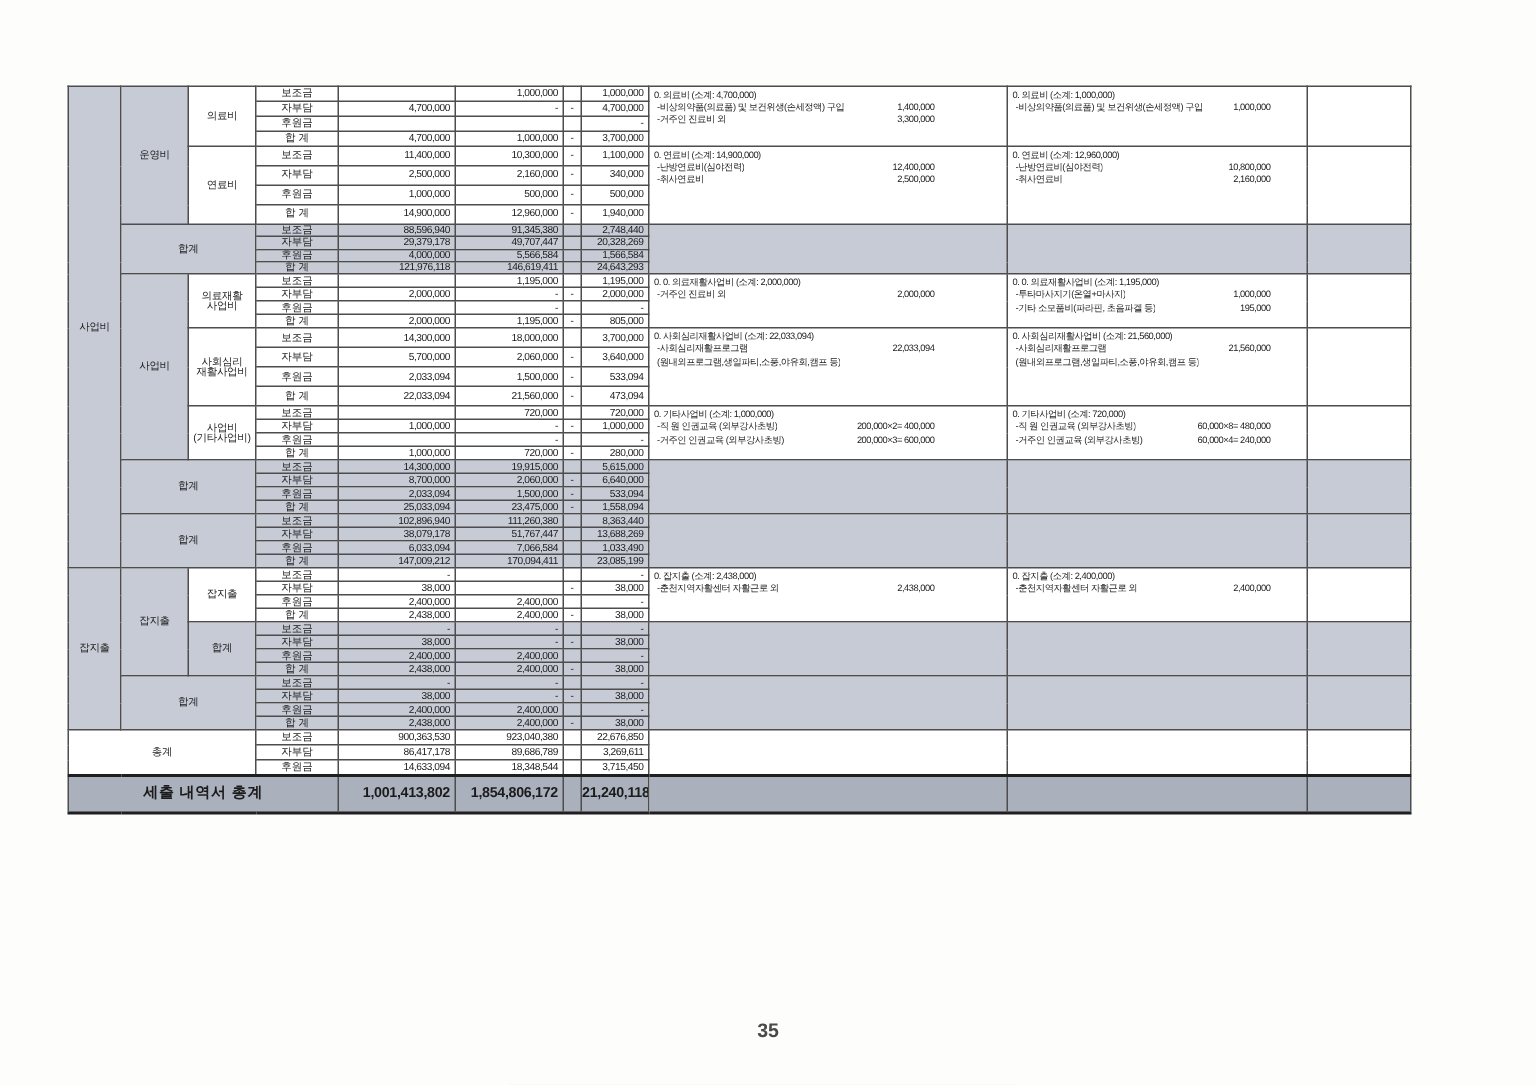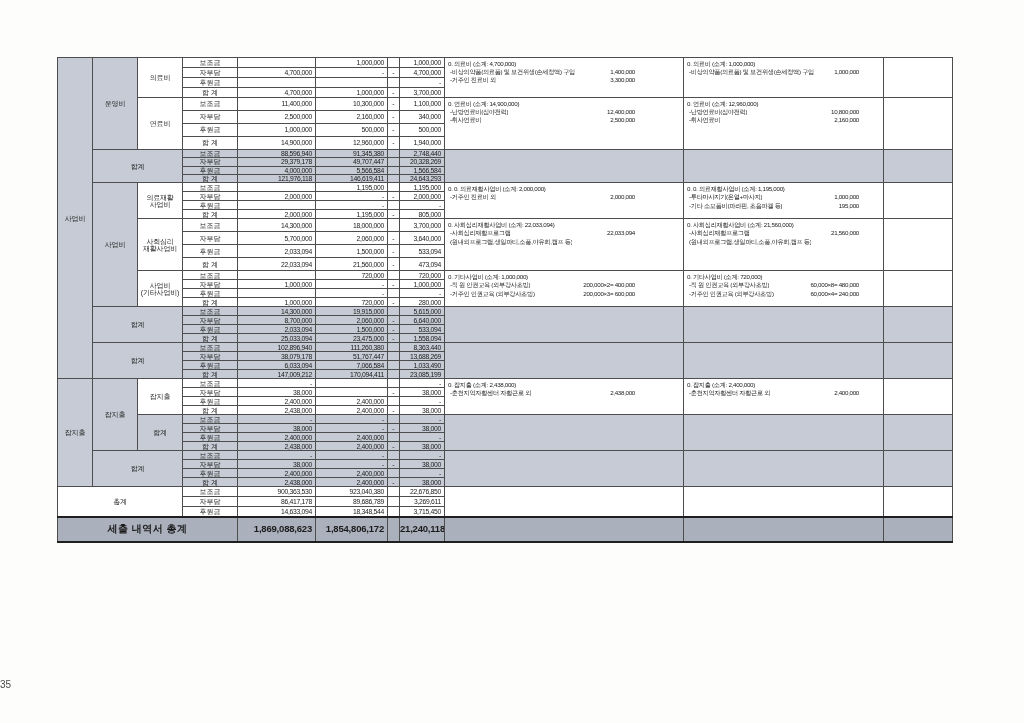--- a/index.html
+++ b/index.html
@@ -1,18 +1,18 @@
 <!DOCTYPE html>
 <html><head>
 <meta charset="utf-8">
 <style>
   html,body{margin:0;padding:0;background:#e8e8e6;}
   .page{position:absolute;left:0;top:0;width:1024px;height:723px;background:#fdfdfc;overflow:hidden;
         font-family:"Liberation Sans","DejaVu Sans",sans-serif;color:#1b1b1b;}
-  table.budget{position:absolute;left:57px;top:57px;border-collapse:collapse;table-layout:fixed;width:895px;
+  table.budget{position:absolute;left:45px;top:57px;border-collapse:collapse;table-layout:fixed;width:895px;
         border:1.5px solid #3c3c3c;}
   td{border:1px solid #4d4d4d;padding:0;font-size:7px;line-height:1.05;overflow:hidden;vertical-align:middle;}
   td.lead{text-align:center;white-space:pre-line;letter-spacing:-0.2px;}
   .sbg{background:#c6cbd5;}
   .wbg{background:#ffffff;}
   td.lab{text-align:center;background:#fff;}
   td.num{text-align:right;padding-right:3px;font-size:6.8px;letter-spacing:-0.3px;background:#fff;white-space:nowrap;}
   td.sgn{text-align:center;font-size:6.8px;background:#fff;}
   td.note{vertical-align:top;background:#fff;padding:1.5px 2px 0 3px;font-size:6.2px;letter-spacing:-0.3px;line-height:1.35;}
   td.tail{background:#fff;}
@@ -20,21 +20,21 @@
   .nl{display:flex;justify-content:space-between;padding-left:2px;}
   .nl span:first-child{white-space:nowrap;overflow:hidden;}
   .nl .amt{flex-shrink:0;white-space:nowrap;}
   .m1 .amt{margin-right:46px;}
   .m2 .amt{margin-right:22px;}
   tr.shade td{background:#c6cbd5;}
   tr.grandrow td{background:#aab0bc;border-top:2px solid #1f1f1f;border-bottom:2px solid #1f1f1f;
         font-weight:bold;}
   tr.grandrow td.num{font-size:9.5px;letter-spacing:-0.2px;}
   td.glabel{text-align:center;font-size:10px;font-weight:bold;letter-spacing:0.5px;}
-  .pageno{position:absolute;left:0;right:0;top:679px;text-align:left;font-size:10px;color:#4a4a4a;}
+  .pageno{position:absolute;left:0;right:0;top:679px;text-align:center;font-size:13px;color:#4a4a4a;font-weight:bold;}
 </style>
 </head>
 <body>
 
 <div class="page">
   <table class="budget">
     <colgroup>
       <col style="width:35px">
         <col style="width:45px">
         <col style="width:45px">
@@ -532,21 +532,21 @@
         </tr>
         <tr style="height: 10px;">
           <td class="lab">후원금</td>
           <td class="num">14,633,094</td>
           <td class="num">18,348,544</td>
           <td class="sgn"></td>
           <td class="num">3,715,450</td>
         </tr>
         <tr class="grandrow" style="height: 25px;">
           <td class="glabel" colspan="4">세출 내역서 총계</td>
-          <td class="num">1,869,088,623</td>
+          <td class="num">1,001,413,802</td>
           <td class="num">1,854,806,172</td>
           <td class="sgn"></td>
           <td class="num">21,240,118</td>
           <td class="note m1" rowspan="1"></td>
           <td class="note m2" rowspan="1"></td>
           <td class="tail" rowspan="1"></td>
         </tr>
       </tbody>
   </table>
   <div class="pageno">35</div>

